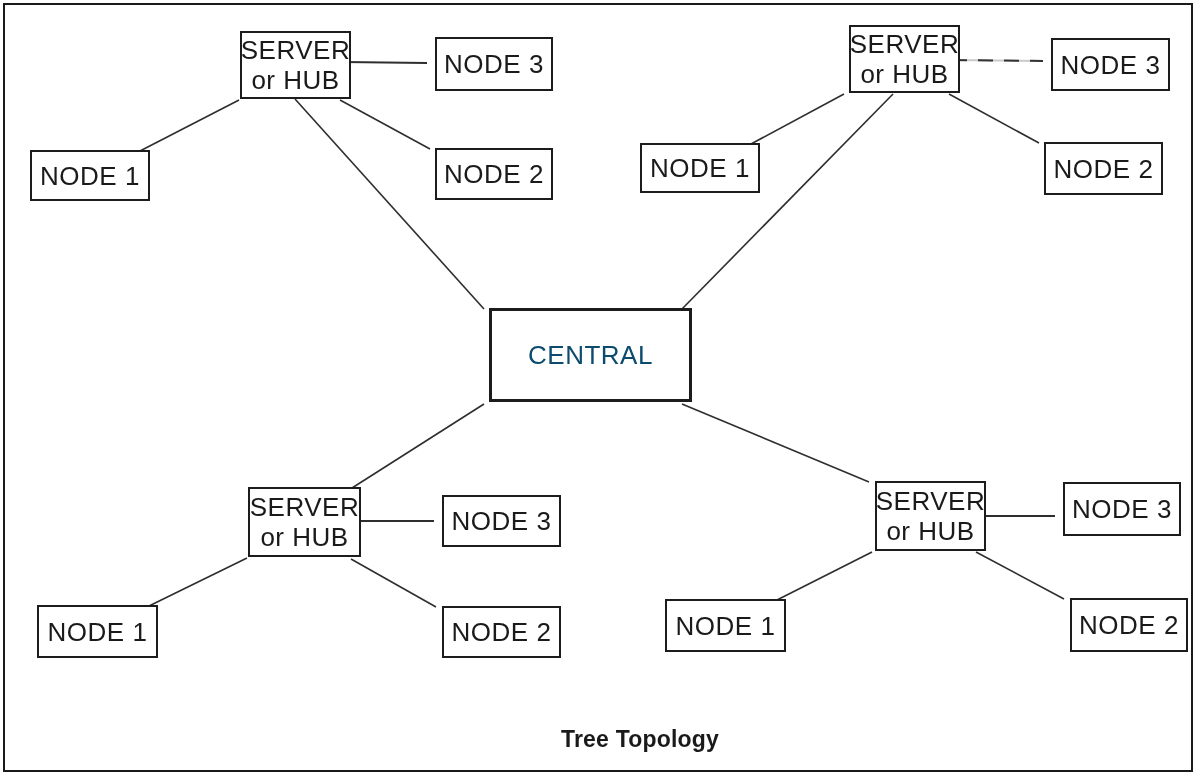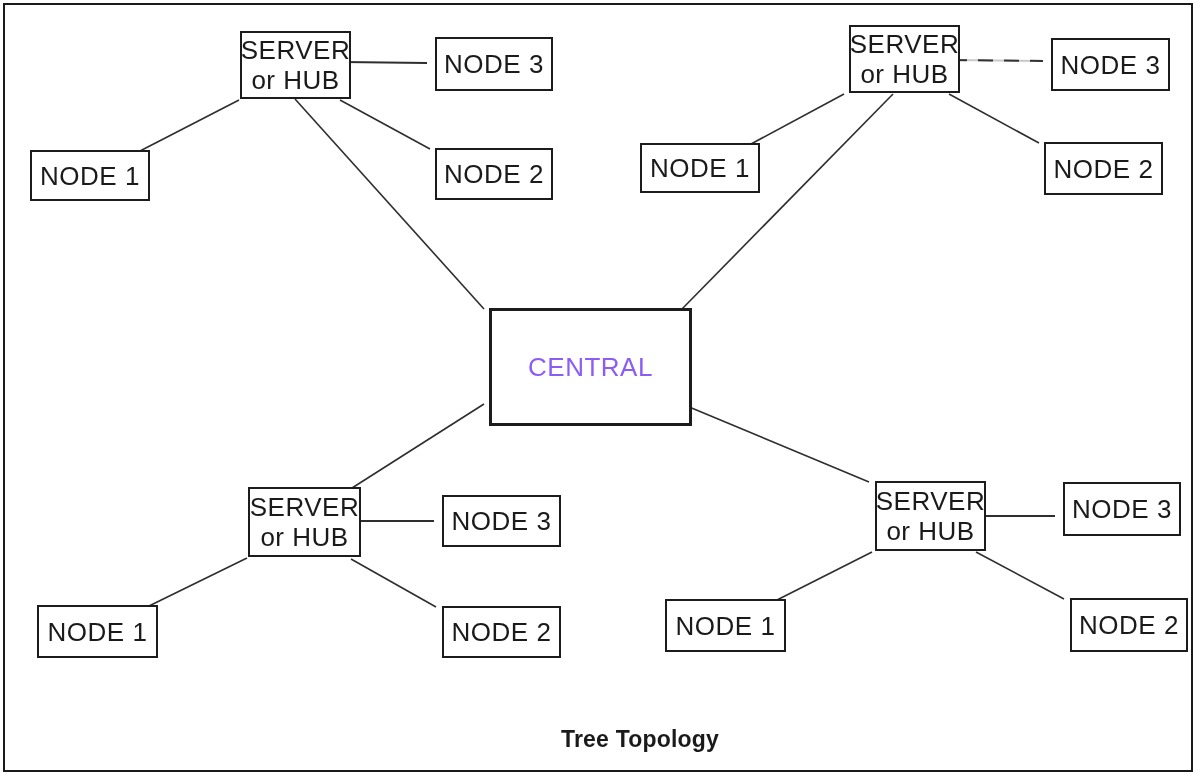--- a/index.html
+++ b/index.html
@@ -114,21 +114,21 @@
       </div>
       <div class="node" style="left: 1043px; top: 38px; width: 119px; height: 53px; border-color: rgb(28, 28, 28); color: rgb(26, 26, 26);">
         <div class="node-line">NODE 3</div>
       </div>
       <div class="node" style="left: 632px; top: 143px; width: 120px; height: 50px; border-color: rgb(28, 28, 28); color: rgb(26, 26, 26);">
         <div class="node-line">NODE 1</div>
       </div>
       <div class="node" style="left: 1036px; top: 142px; width: 119px; height: 53px; border-color: rgb(28, 28, 28); color: rgb(26, 26, 26);">
         <div class="node-line">NODE 2</div>
       </div>
-      <div class="node central" style="left: 481px; top: 308px; width: 203px; height: 118px; border-color: rgb(28, 28, 28); color: #8b5cf6;">
+      <div class="node central" style="left: 481px; top: 308px; width: 203px; height: 94px; border-color: rgb(28, 28, 28); color: #0c4a6e;">
         <div class="node-line">CENTRAL</div>
       </div>
       <div class="node" style="left: 240px; top: 487px; width: 113px; height: 70px; border-color: rgb(28, 28, 28); color: rgb(26, 26, 26);">
         <div class="node-line">SERVER</div>
         <div class="node-line">or HUB</div>
       </div>
       <div class="node" style="left: 434px; top: 495px; width: 119px; height: 52px; border-color: rgb(28, 28, 28); color: rgb(26, 26, 26);">
         <div class="node-line">NODE 3</div>
       </div>
       <div class="node" style="left: 29px; top: 605px; width: 121px; height: 53px; border-color: rgb(28, 28, 28); color: rgb(26, 26, 26);">

